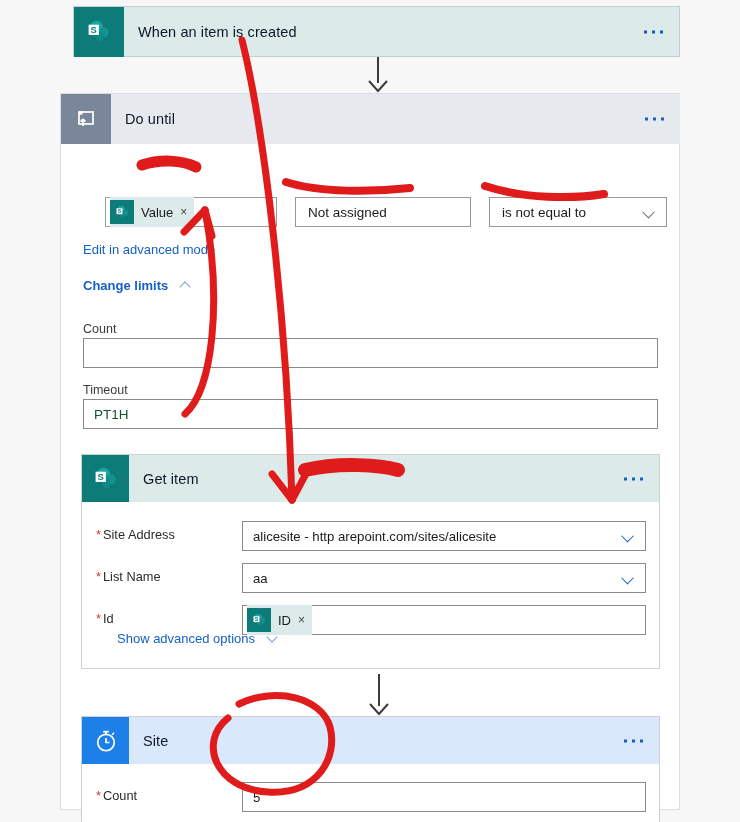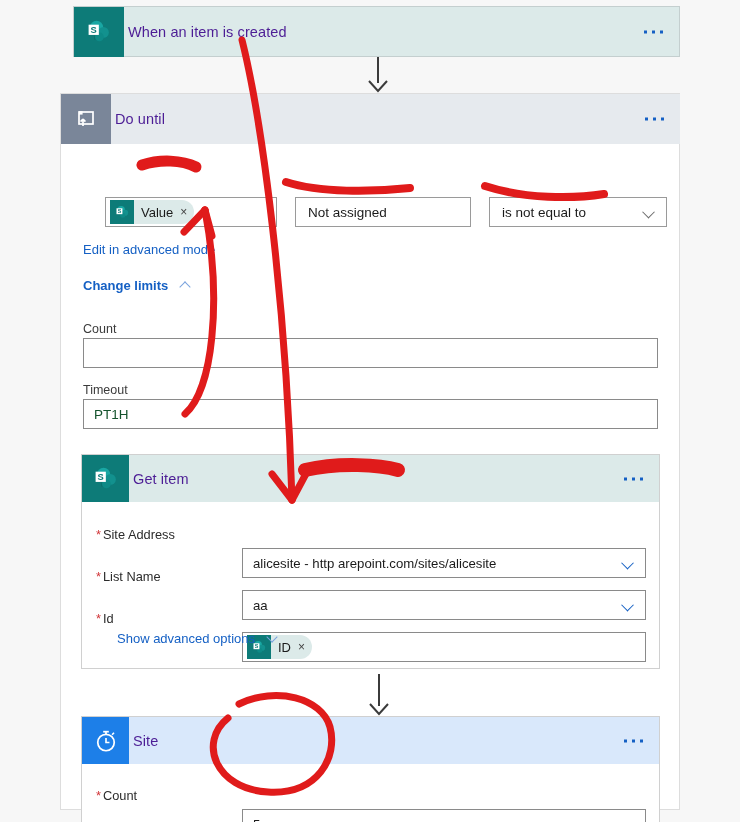--- a/index.html
+++ b/index.html
@@ -47,22 +47,22 @@
     display: flex;
     align-items: center;
     justify-content: center;
   }
   .icon-sp    { background: #0d7b78; }
   .icon-loop  { background: #7a8699; }
   .icon-delay { background: #1d7fe8; }
 
   .card-title {
     font-size: 14.5px;
-    color: #4c1d95;
-    padding-left: 4px;
+    color: #0f172a;
+    padding-left: 14px;
     letter-spacing: .1px;
   }
 
   .ellipsis {
     position: absolute;
     right: 16px;
     top: 50%;
     transform: translateY(-50%);
     display: flex;
     gap: 5px;
@@ -138,23 +138,22 @@
   }
   .token-field { width: 172px; padding-left: 4px; }
   .op-field    { width: 178px; padding-left: 12px; }
   .val-field   { width: 176px; padding-left: 12px; }
 
   
   .token {
     display: inline-flex;
     align-items: center;
     background: #dceae9;
-    height: 24px;
+    height: 30px;
     padding-right: 7px;
-    border-radius: 12px;
   }
   .token .tk-ic {
     width: 24px;
     height: 24px;
     background: #0d7b78;
     display: flex;
     align-items: center;
     justify-content: center;
     margin-right: 7px;
   }
@@ -288,21 +287,20 @@
     width: 404px;
     height: 30px;
     box-sizing: border-box;
     border: 1px solid #8a8a8a;
     background: #fff;
     display: flex;
     align-items: center;
     padding-left: 10px;
     font-size: 13.2px;
     color: #1b1b1b;
-    margin-top: 27px;
   }
   .row-field.token-host { padding-left: 4px; }
 
   
   .connector { position: absolute; }
 
   
   #annotations {
     position: absolute;
     inset: 0;

